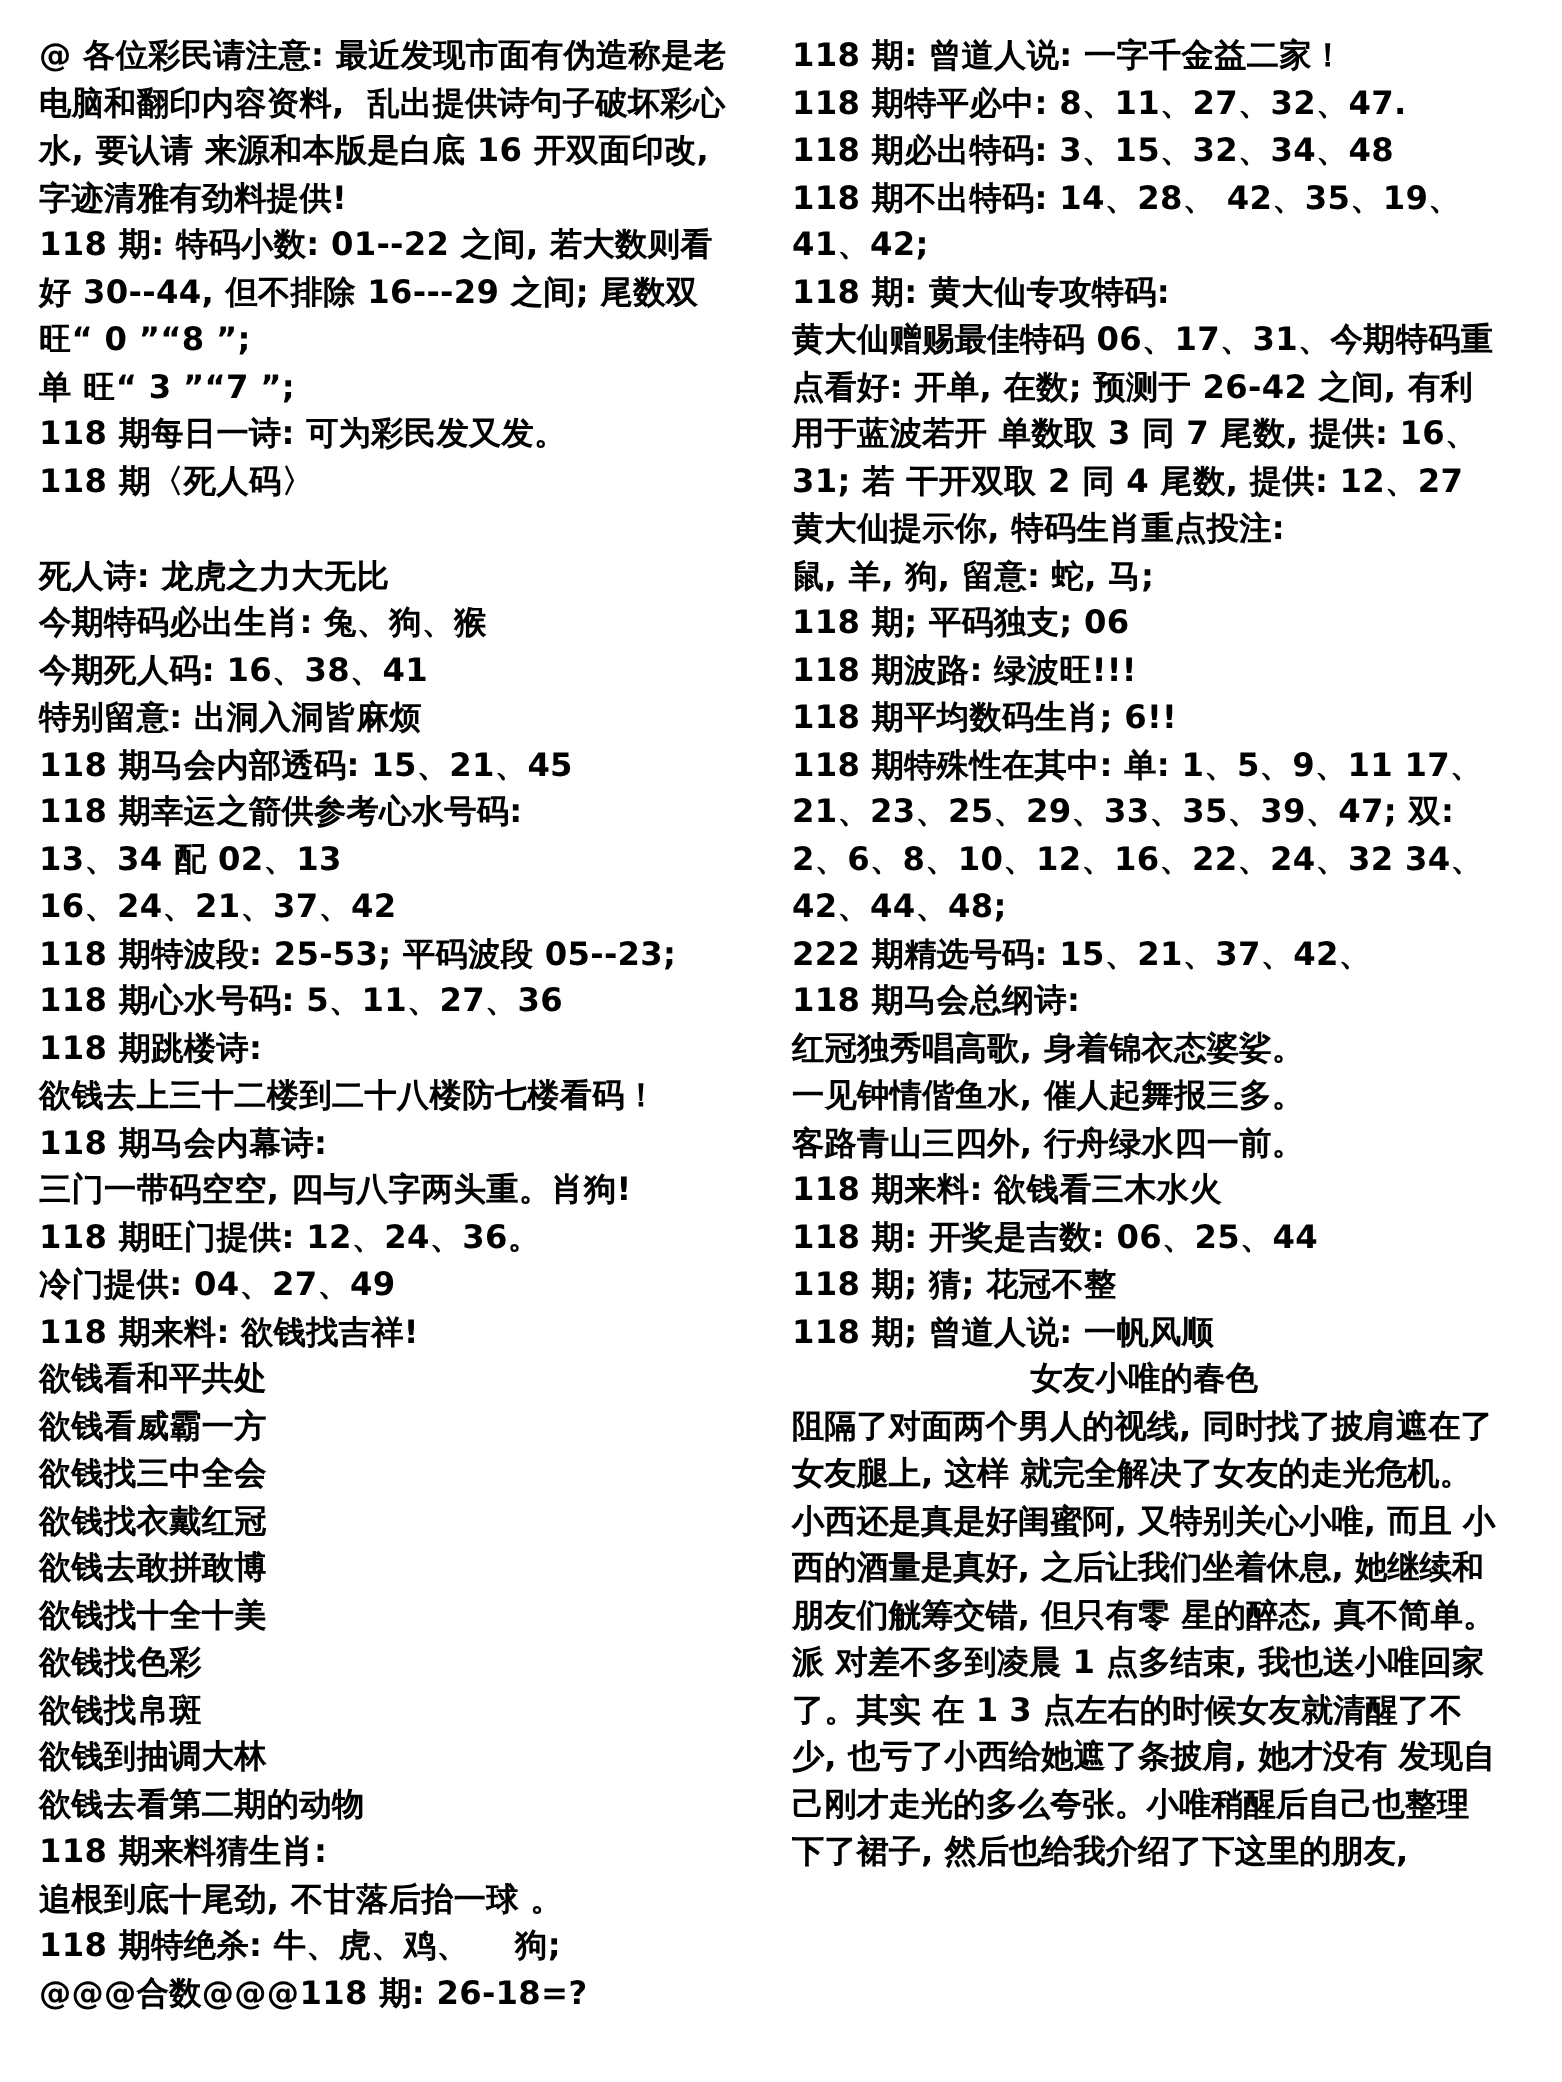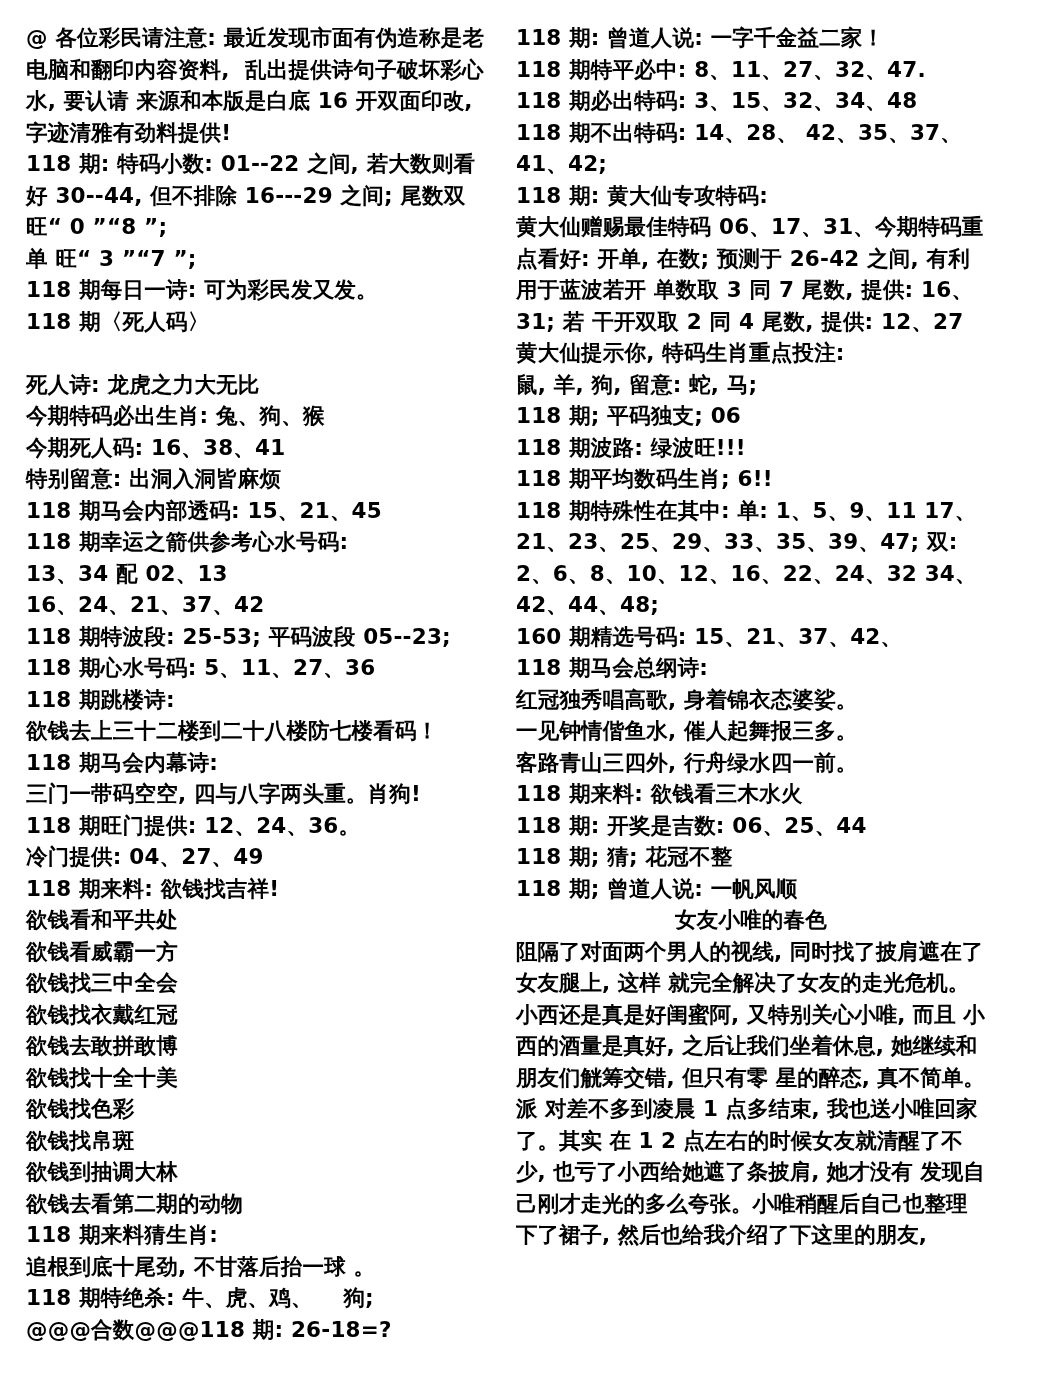--- a/index.html
+++ b/index.html
@@ -19,21 +19,21 @@
     width: 1041px;
     height: 1388px;
     box-sizing: border-box;
     padding: 22px 26px 10px 26px;
   }
   .columns {
     display: flex;
     flex-direction: row;
     width: 100%;
     height: 100%;
-    gap: 20px;
+    gap: 32px;
   }
   .col {
     flex: 1 1 0;
     min-width: 0;
   }
   .col-left { width: 470px; flex: 0 0 470px; }
   .col-right { width: 470px; flex: 0 0 470px; }
 
   .line {
     font-size: 21.5px;
@@ -100,36 +100,36 @@
       <div class="line">118 期来料猜生肖:</div>
       <div class="line">追根到底十尾劲, 不甘落后抬一球 。</div>
       <div class="line">118 期特绝杀: 牛、虎、鸡、    狗;</div>
       <div class="line">@@@合数@@@118 期: 26-18=?</div>
     </div>
 
     <div class="col col-right">
       <div class="line">118 期: 曾道人说: 一字千金益二家！</div>
       <div class="line">118 期特平必中: 8、11、27、32、47.</div>
       <div class="line">118 期必出特码: 3、15、32、34、48</div>
-      <div class="line">118 期不出特码: 14、28、 42、35、37、41、42;</div>
+      <div class="line">118 期不出特码: 14、28、 42、35、19、41、42;</div>
       <div class="line">118 期: 黄大仙专攻特码:</div>
       <div class="line">黄大仙赠赐最佳特码 06、17、31、今期特码重点看好: 开单, 在数; 预测于 26-42 之间, 有利用于蓝波若开 单数取 3 同 7 尾数, 提供: 16、31; 若 干开双取 2 同 4 尾数, 提供: 12、27</div>
       <div class="line">黄大仙提示你, 特码生肖重点投注:</div>
       <div class="line">鼠, 羊, 狗, 留意: 蛇, 马;</div>
       <div class="line">118 期; 平码独支; 06</div>
       <div class="line">118 期波路: 绿波旺!!!</div>
       <div class="line">118 期平均数码生肖; 6!!</div>
       <div class="line">118 期特殊性在其中: 单: 1、5、9、11 17、21、23、25、29、33、35、39、47; 双: 2、6、8、10、12、16、22、24、32 34、42、44、48;</div>
-      <div class="line">160 期精选号码: 15、21、37、42、</div>
+      <div class="line">222 期精选号码: 15、21、37、42、</div>
       <div class="line">118 期马会总纲诗:</div>
       <div class="line">红冠独秀唱高歌, 身着锦衣态婆娑。</div>
       <div class="line">一见钟情偕鱼水, 催人起舞报三多。</div>
       <div class="line">客路青山三四外, 行舟绿水四一前。</div>
       <div class="line">118 期来料: 欲钱看三木水火</div>
       <div class="line">118 期: 开奖是吉数: 06、25、44</div>
       <div class="line">118 期; 猜; 花冠不整</div>
       <div class="line">118 期; 曾道人说: 一帆风顺</div>
       <div class="line center">女友小唯的春色</div>
-      <div class="para">阻隔了对面两个男人的视线, 同时找了披肩遮在了女友腿上, 这样 就完全解决了女友的走光危机。小西还是真是好闺蜜阿, 又特别关心小唯, 而且 小西的酒量是真好, 之后让我们坐着休息, 她继续和朋友们觥筹交错, 但只有零 星的醉态, 真不简单。派 对差不多到凌晨 1 点多结束, 我也送小唯回家了。其实 在 1 2 点左右的时候女友就清醒了不少, 也亏了小西给她遮了条披肩, 她才没有 发现自己刚才走光的多么夸张。小唯稍醒后自己也整理下了裙子, 然后也给我介绍了下这里的朋友,</div>
+      <div class="para">阻隔了对面两个男人的视线, 同时找了披肩遮在了女友腿上, 这样 就完全解决了女友的走光危机。小西还是真是好闺蜜阿, 又特别关心小唯, 而且 小西的酒量是真好, 之后让我们坐着休息, 她继续和朋友们觥筹交错, 但只有零 星的醉态, 真不简单。派 对差不多到凌晨 1 点多结束, 我也送小唯回家了。其实 在 1 3 点左右的时候女友就清醒了不少, 也亏了小西给她遮了条披肩, 她才没有 发现自己刚才走光的多么夸张。小唯稍醒后自己也整理下了裙子, 然后也给我介绍了下这里的朋友,</div>
     </div>
 
   </div>
 </div>
 
 </body></html>

